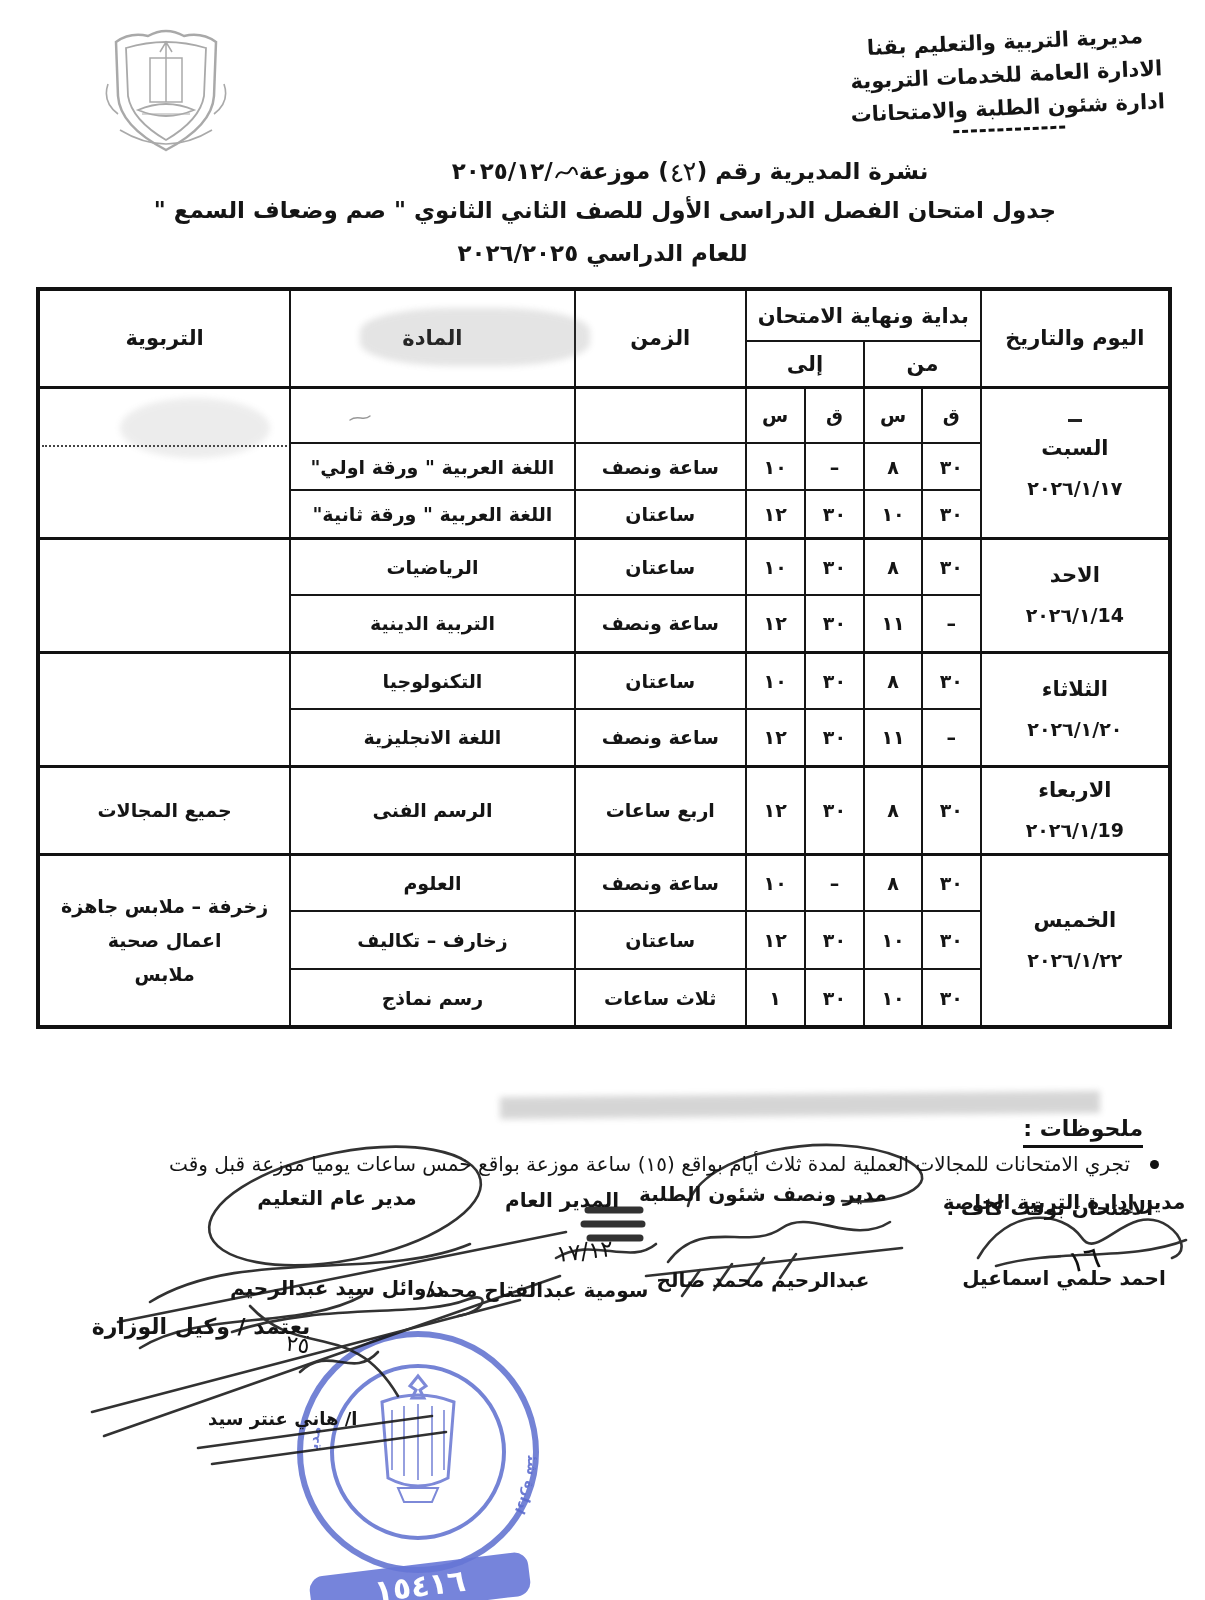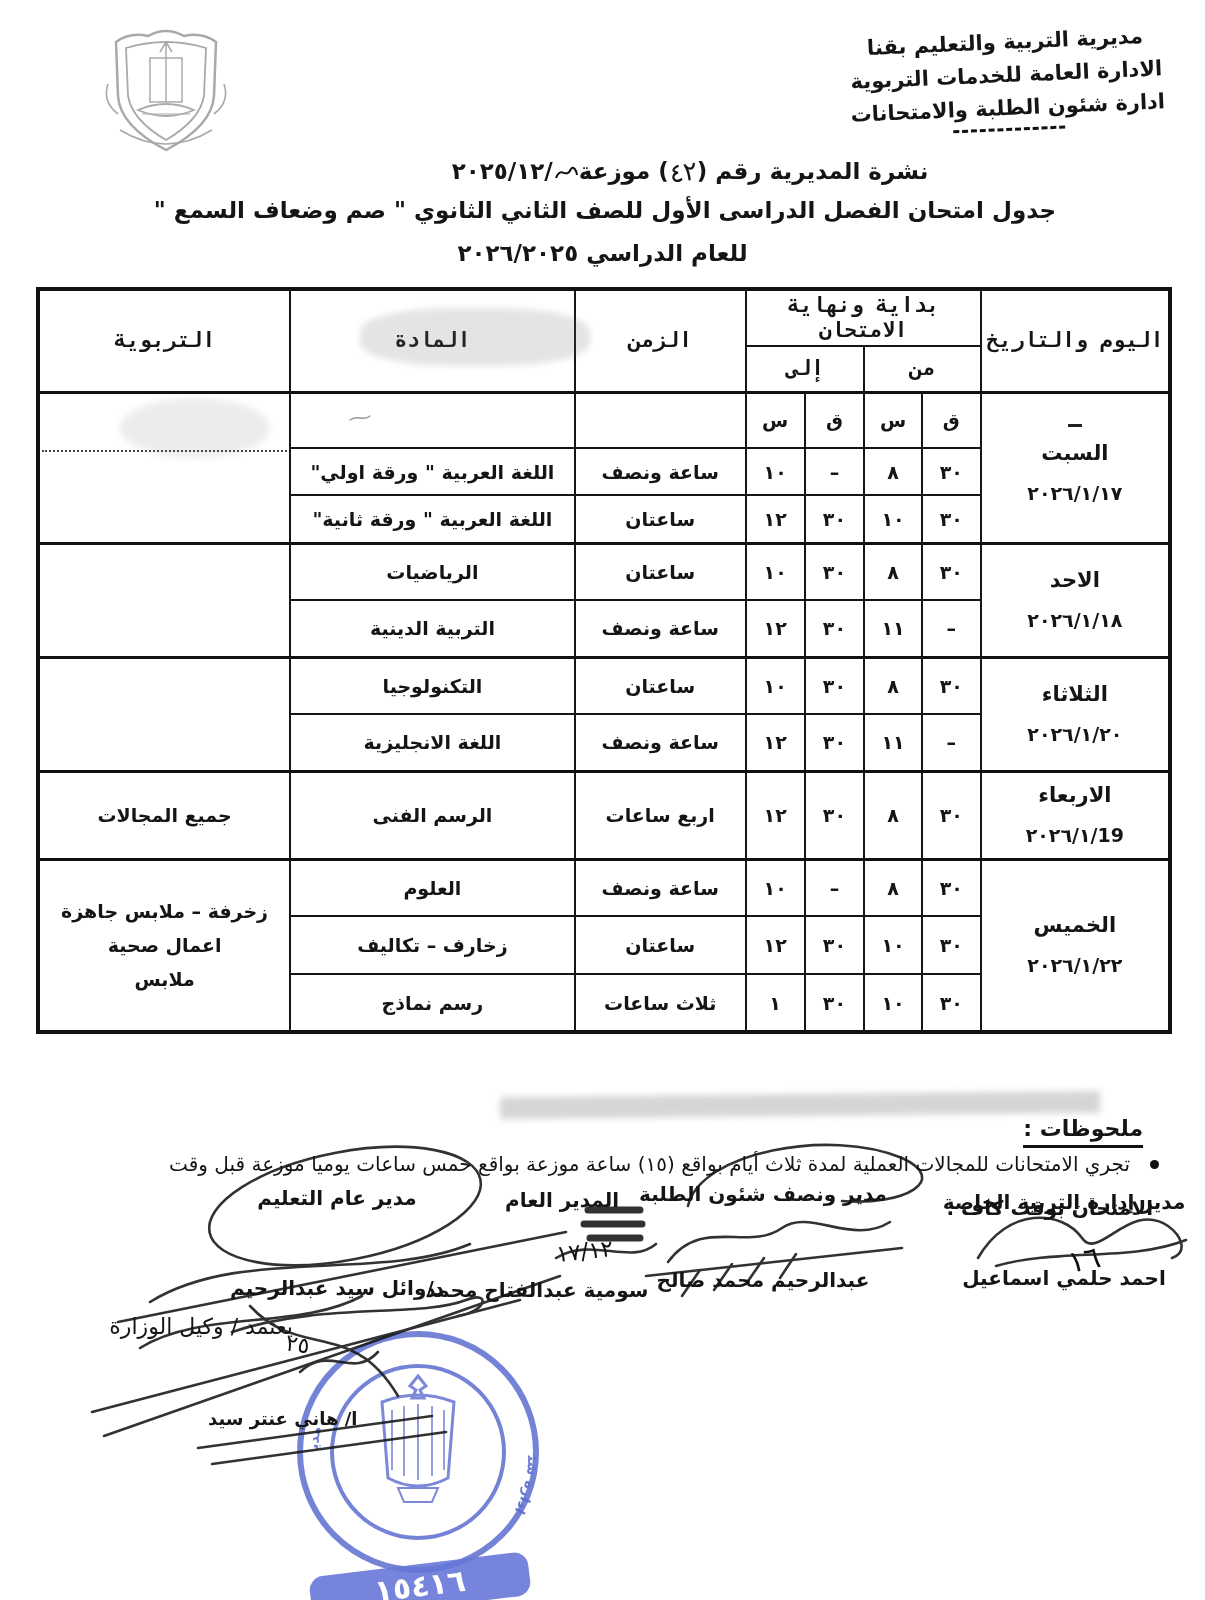--- a/index.html
+++ b/index.html
@@ -19,21 +19,21 @@
   #title3 { left:0; top:240px; width:1205px; }
   .hand-num { display:inline-block; transform:rotate(-8deg) translateY(2px); font-weight:400;
               font-size:26px; letter-spacing:2px; }
 
   
   #sched { left:36px; top:287px; width:1136px; }
   table { border-collapse:collapse; direction:rtl; width:1136px; table-layout:fixed;
           border:4px solid #111; }
   th,td { border:2px solid #161616; text-align:center; vertical-align:middle;
           font-weight:700; font-size:19px; padding:2px; position:relative; }
-  thead th { font-size:21px;font-family:Liberation Mono, monospace; }
+  thead th { font-size:21px; }
   thead { border-bottom:3px solid #111; }
   tbody { border-top:3px solid #111; }
   td.dash-bottom { border-bottom:2px dotted #333; }
   .day-cell { font-size:21px; line-height:40px; }
   .day-date { font-size:19px;text-align:center; }
   .stray-dash { display:block; width:14px; height:3px; background:#222; margin:2px auto 6px; }
   .inner-dotted { position:absolute; left:2px; right:2px; top:56px; border-top:2px dotted #444; }
   .notes-lines span { display:block; line-height:34px; }
 
   
@@ -44,21 +44,21 @@
   .bullet-dot { width:9px; height:9px; border-radius:50%; background:#111; margin-top:8px; flex:0 0 auto; }
   #note-line2 { right:52px; top:1196px; font-size:20px; font-weight:700; }
 
   .sig { text-align:center; font-weight:700; font-size:20px; z-index:2; }
   .sig .sig-name { display:block; font-size:20px; }
   #sig1 { left:938px; top:1190px; width:252px; } #sig1 .sig-name { margin-top:52px; }
   #sig2 { left:626px; top:1182px; width:274px; } #sig2 .sig-name { margin-top:62px; }
   #sig3 { left:472px; top:1188px; width:180px; } #sig3 .sig-name { margin-top:66px; width:230px; margin-left:-30px; }
   #sig4 { left:222px; top:1186px; width:230px; } #sig4 .sig-name { margin-top:66px; }
 
-  #approve { left:66px; top:1314px; width:270px; text-align:center; font-weight:400; font-size:22px; z-index:2; }
+  #approve { left:66px; top:1314px; width:270px; text-align:center; font-weight:700; font-size:22px; z-index:2; }
   #approve-name { left:208px; top:1408px; font-weight:700; font-size:18px; z-index:2; }
 
   .hand { position:absolute; font-weight:400; color:#111; z-index:3; }
   #hand-16 { left:1068px; top:1242px; font-size:30px; transform:rotate(-12deg); }
   #hand-date { left:556px; top:1238px; font-size:23px; transform:rotate(-6deg); }
   #hand-25 { left:286px; top:1332px; font-size:22px; transform:rotate(8deg); }
 
   .smudge { position:absolute; background:#6d6d6d; opacity:.28; filter:blur(3px); }
   #smudge1 { left:500px; top:1094px; width:600px; height:22px; transform:rotate(-.6deg); }
   #smudge2 { left:360px; top:308px; width:230px; height:58px; opacity:.18; border-radius:40%; }
@@ -159,21 +159,21 @@
       <td>١٢</td>
       <td>ساعتان</td>
       <td>اللغة العربية " ورقة ثانية"</td>
     </tr>
   </tbody>
 
   <tbody>
     <tr style="height:57px">
       <td rowspan="2" class="day-cell">
         <span>الاحد</span><br>
-        <span dir="ltr" class="day-date">٢٠٢٦/١/١٨</span>
+        <span dir="ltr" class="day-date">٢٠٢٦/١/14</span>
       </td>
       <td>٣٠</td>
       <td>٨</td>
       <td>٣٠</td>
       <td>١٠</td>
       <td>ساعتان</td>
       <td>الرياضيات</td>
       <td rowspan="2"></td>
     </tr>
     <tr style="height:57px">

